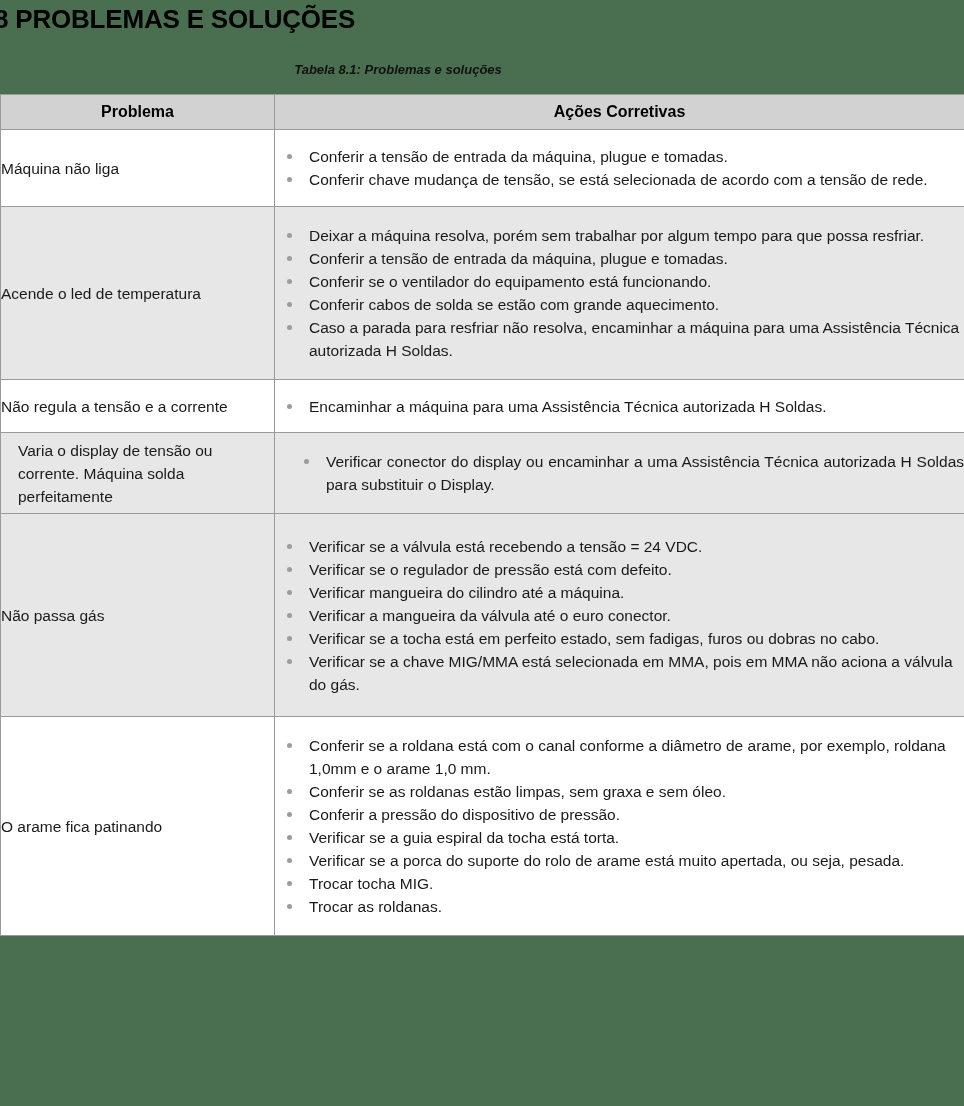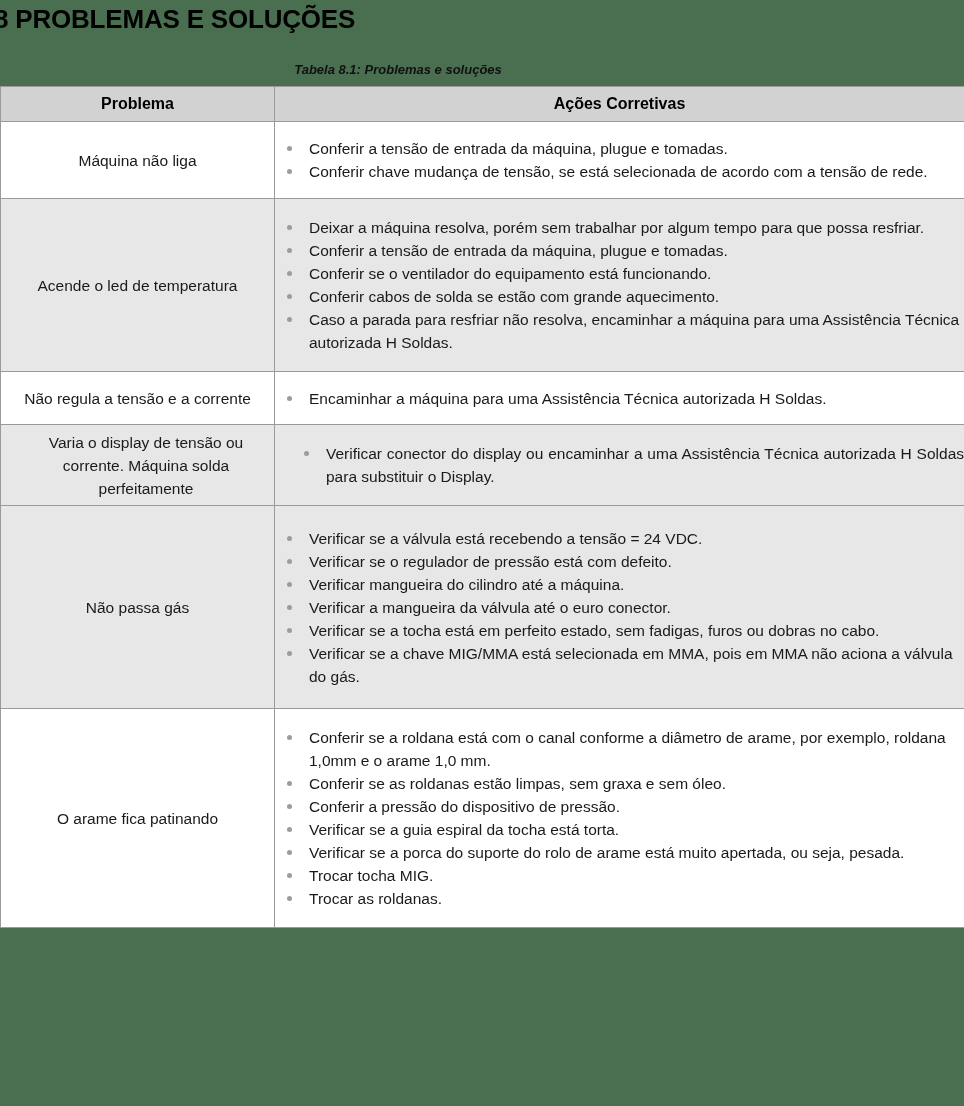--- a/index.html
+++ b/index.html
@@ -39,21 +39,21 @@
     font-size: 13px;
     font-weight: bold;
     font-style: italic;
     color: #111111;
     line-height: 16px;
   }
 
   
   .table-wrap {
     position: absolute;
-    top: 86px;
+    top: 94px;
     left: 0;
     width: 964px;
   }
   table.problems-table {
     width: 964px;
     border-collapse: collapse;
     table-layout: fixed;
     background: #ffffff;
     border: 1px solid #9a9a9a;
   }
@@ -75,21 +75,21 @@
     text-align: center;
     height: 34px;
     padding: 4px 6px;
   }
 
   
   tbody tr.row-white > td { background: #ffffff; }
   tbody tr.row-gray  > td { background: #e7e7e7; }
 
   td.cell-problem {
-    text-align: center;
+    text-align: left;
     font-size: 15.5px;
     color: #1a1a1a;
     line-height: 23px;
     padding: 6px 10px;
   }
   td.cell-actions {
     font-size: 15.5px;
     color: #1a1a1a;
     line-height: 23px;
     padding: 7px 14px 9px 10px;

